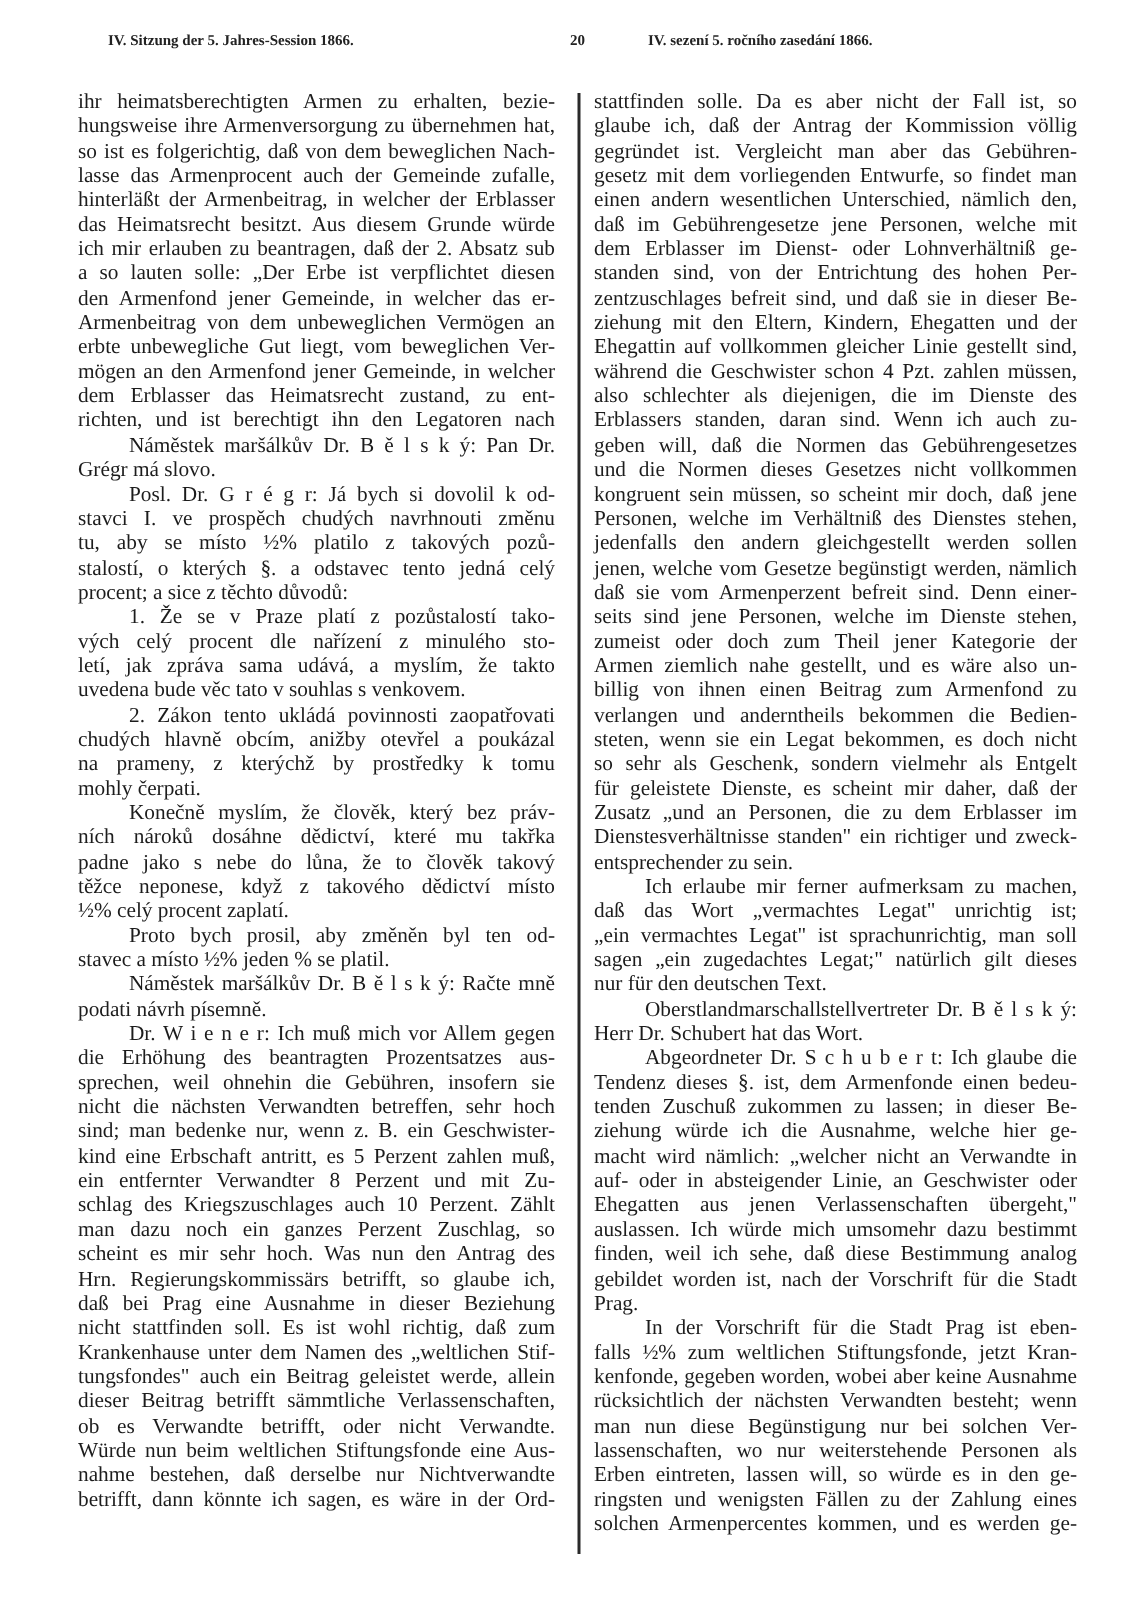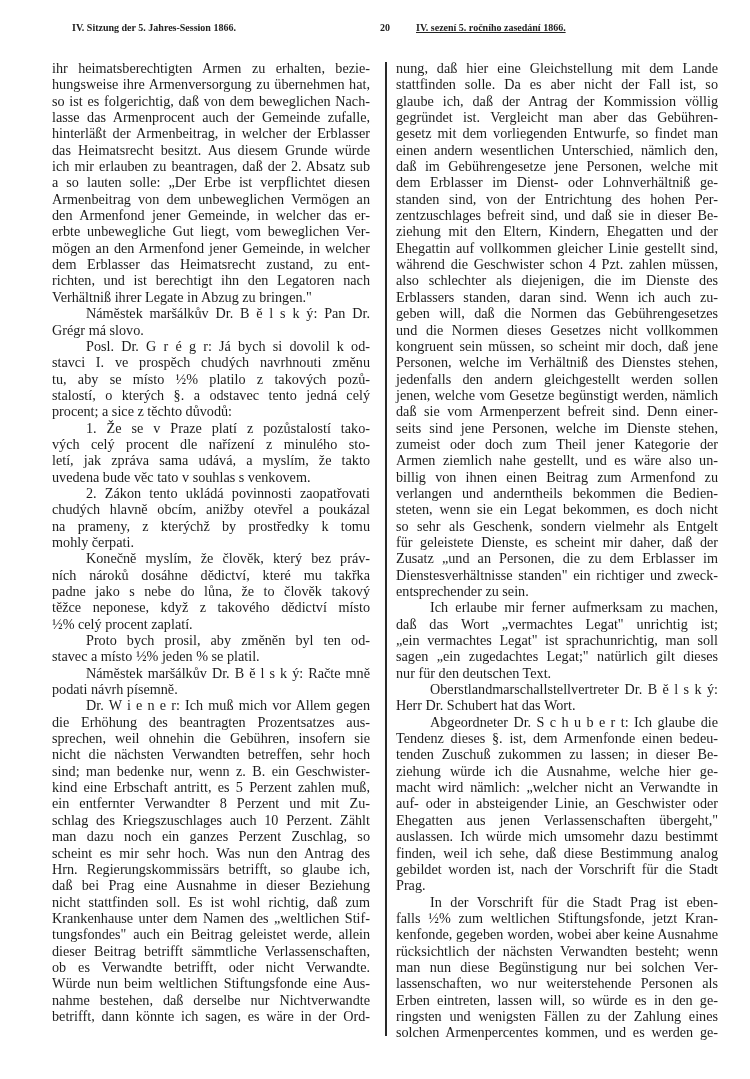--- a/index.html
+++ b/index.html
@@ -13,21 +13,21 @@
     }
     .header {
       position: absolute; top: 22px; left: 0; width: 750px; height: 22px;
       font-family: "Liberation Serif", serif;
       font-size: 10px; font-weight: bold;
       color: #222;
     }
     .header span { position: absolute; top: 0; white-space: nowrap; }
     #hdr-left { left: 72px; }
     #hdr-page { left: 380px; }
-    #hdr-right { left: 416px; text-decoration: underline; }
+    #hdr-right { left: 432px; }
     .col {
       position: absolute; top: 60px;
       font-family: "Liberation Serif", serif;
       font-size: 14.2px;
       line-height: 16.35px;
       color: #1c1c1c;
     }
     #col-left { left: 52px; width: 318px; }
     #col-right { left: 396px; width: 322px; }
     .ln {
@@ -53,27 +53,26 @@
 
 <div class="col" id="col-left">
     <span class="ln">ihr heimatsberechtigten Armen zu erhalten, bezie-</span>
     <span class="ln">hungsweise ihre Armenversorgung zu übernehmen hat,</span>
     <span class="ln">so ist es folgerichtig, daß von dem beweglichen Nach-</span>
     <span class="ln">lasse das Armenprocent auch der Gemeinde zufalle,</span>
     <span class="ln">hinterläßt der Armenbeitrag, in welcher der Erblasser</span>
     <span class="ln">das Heimatsrecht besitzt. Aus diesem Grunde würde</span>
     <span class="ln">ich mir erlauben zu beantragen, daß der 2. Absatz sub</span>
     <span class="ln">a so lauten solle: „Der Erbe ist verpflichtet diesen</span>
+    <span class="ln">den Armenfond jener Gemeinde, in welcher das er-</span>
     <span class="ln">Armenbeitrag von dem unbeweglichen Vermögen an</span>
-    <span class="ln">den Armenfond jener Gemeinde, in welcher das er-</span>
     <span class="ln">erbte unbewegliche Gut liegt, vom beweglichen Ver-</span>
     <span class="ln">mögen an den Armenfond jener Gemeinde, in welcher</span>
     <span class="ln">dem Erblasser das Heimatsrecht zustand, zu ent-</span>
     <span class="ln">richten, und ist berechtigt ihn den Legatoren nach</span>
-    <span class="ln last">Verhältniß ihrer Legate in Abzug zu bringen."</span>
     <span class="ln indent">Náměstek maršálkův Dr. B ě l s k ý: Pan Dr.</span>
     <span class="ln last">Grégr má slovo.</span>
     <span class="ln indent">Posl. Dr. G r é g r: Já bych si dovolil k od-</span>
     <span class="ln">stavci I. ve prospěch chudých navrhnouti změnu</span>
     <span class="ln">tu, aby se místo ½% platilo z takových pozů-</span>
     <span class="ln">stalostí, o kterých §. a odstavec tento jedná celý</span>
     <span class="ln last">procent; a sice z těchto důvodů:</span>
     <span class="ln indent">1. Že se v Praze platí z pozůstalostí tako-</span>
     <span class="ln">vých celý procent dle nařízení z minulého sto-</span>
     <span class="ln">letí, jak zpráva sama udává, a myslím, že takto</span>
@@ -107,21 +106,20 @@
     <span class="ln">Krankenhause unter dem Namen des „weltlichen Stif-</span>
     <span class="ln">tungsfondes" auch ein Beitrag geleistet werde, allein</span>
     <span class="ln">dieser Beitrag betrifft sämmtliche Verlassenschaften,</span>
     <span class="ln">ob es Verwandte betrifft, oder nicht Verwandte.</span>
     <span class="ln">Würde nun beim weltlichen Stiftungsfonde eine Aus-</span>
     <span class="ln">nahme bestehen, daß derselbe nur Nichtverwandte</span>
     <span class="ln">betrifft, dann könnte ich sagen, es wäre in der Ord-</span>
   </div>
 <div class="divider"></div>
 <div class="col" id="col-right">
-    <span class="ln">nung, daß hier eine Gleichstellung mit dem Lande</span>
     <span class="ln">stattfinden solle. Da es aber nicht der Fall ist, so</span>
     <span class="ln">glaube ich, daß der Antrag der Kommission völlig</span>
     <span class="ln">gegründet ist. Vergleicht man aber das Gebühren-</span>
     <span class="ln">gesetz mit dem vorliegenden Entwurfe, so findet man</span>
     <span class="ln">einen andern wesentlichen Unterschied, nämlich den,</span>
     <span class="ln">daß im Gebührengesetze jene Personen, welche mit</span>
     <span class="ln">dem Erblasser im Dienst- oder Lohnverhältniß ge-</span>
     <span class="ln">standen sind, von der Entrichtung des hohen Per-</span>
     <span class="ln">zentzuschlages befreit sind, und daß sie in dieser Be-</span>
     <span class="ln">ziehung mit den Eltern, Kindern, Ehegatten und der</span>

